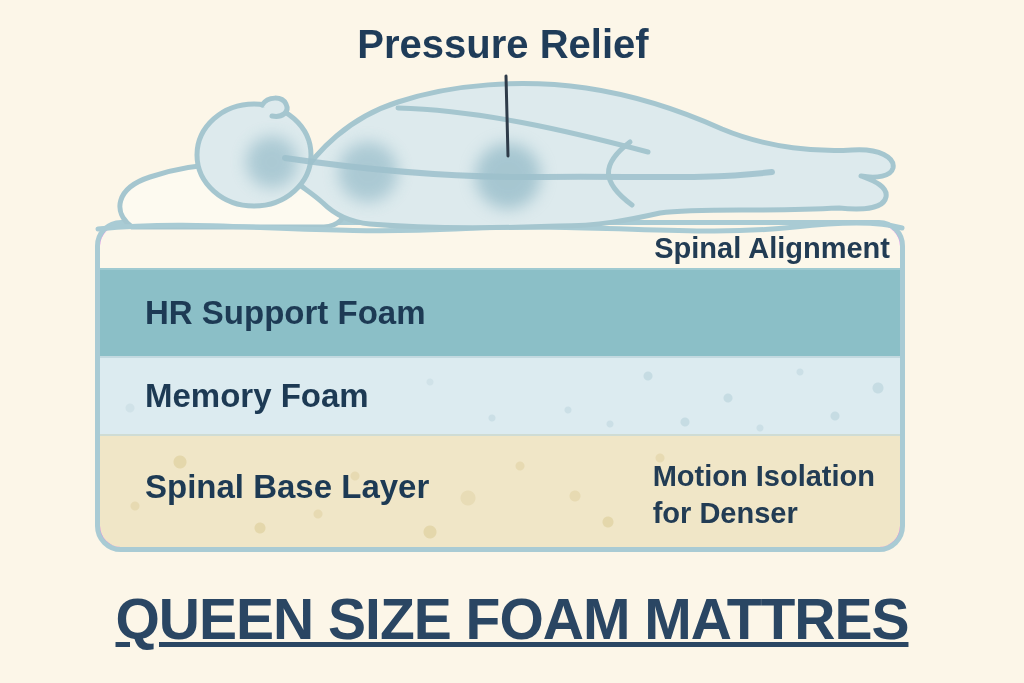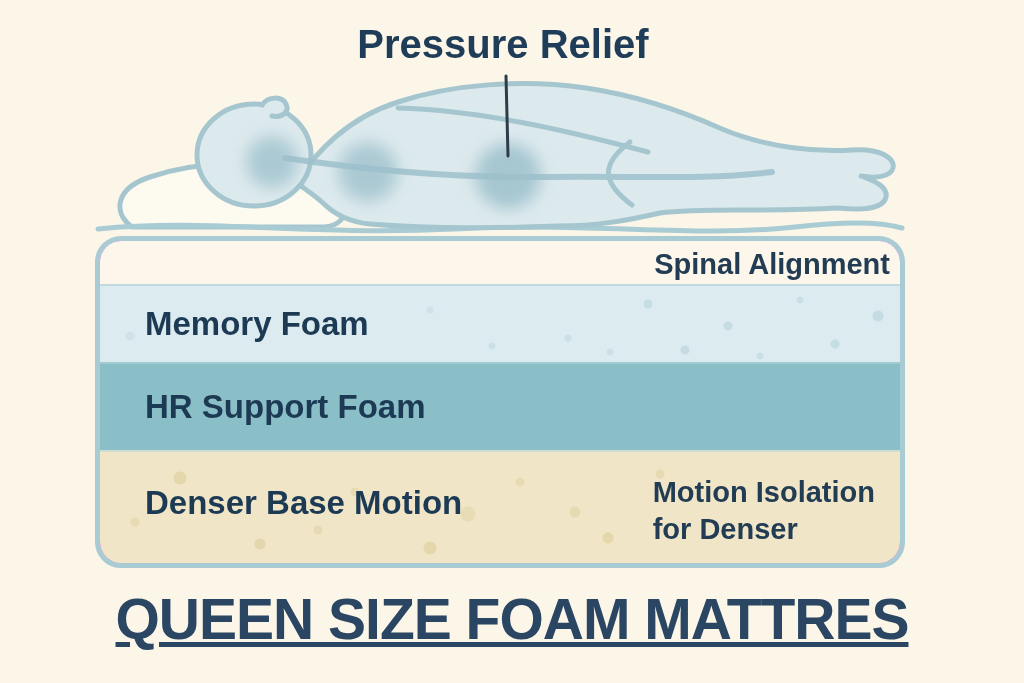--- a/index.html
+++ b/index.html
@@ -19,21 +19,21 @@
     left:503px;top:22px;
     transform:translateX(-50%);
     font-size:40px;font-weight:700;
     color:#1f3c59;
     letter-spacing:0;
     white-space:nowrap;
   }
   
   .mattress{
     position:absolute;
-    left:95px;top:236px;
+    left:95px;top:220px;
     width:800px;height:322px;
     border:5px solid #a9cbd4;
     border-radius:26px;
     overflow:hidden;
     display:flex;flex-direction:column;
     background:#d946ef;
   }
   .layer{position:relative;width:100%;}
   .layer-top{
     height:43px;background:#fcf7ea;
@@ -123,30 +123,30 @@
 <div class="canvas">
 
   <div class="pressure-title">Pressure Relief</div>
 
   <div class="mattress">
 
     <div class="layer layer-top">
       <span class="spinal-label">Spinal Alignment</span>
     </div>
 
+    <div class="layer layer-hr">
+      <span class="layer-label">HR Support Foam</span>
+    </div>
+
     <div class="layer layer-memory">
       <span class="layer-label">Memory Foam</span>
     </div>
 
-    <div class="layer layer-hr">
-      <span class="layer-label">HR Support Foam</span>
-    </div>
-
     <div class="layer layer-base">
-      <span class="layer-label base-label">Denser Base Motion</span>
+      <span class="layer-label base-label">Spinal Base Layer</span>
       <div class="motion-label">
         <div>Motion Isolation</div>
         <div>for Denser</div>
       </div>
     </div>
 
   </div>
 
   <svg class="figure-svg" viewBox="0 0 1024 683">
     <defs>

